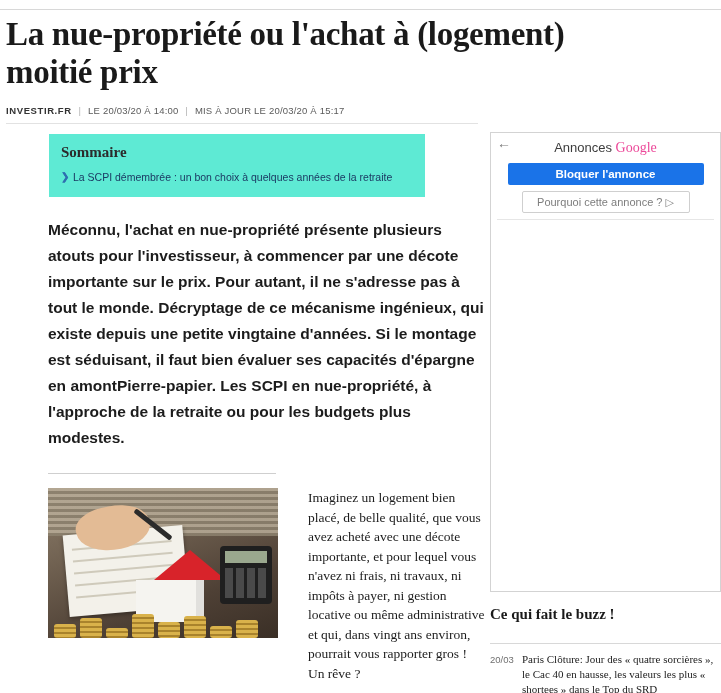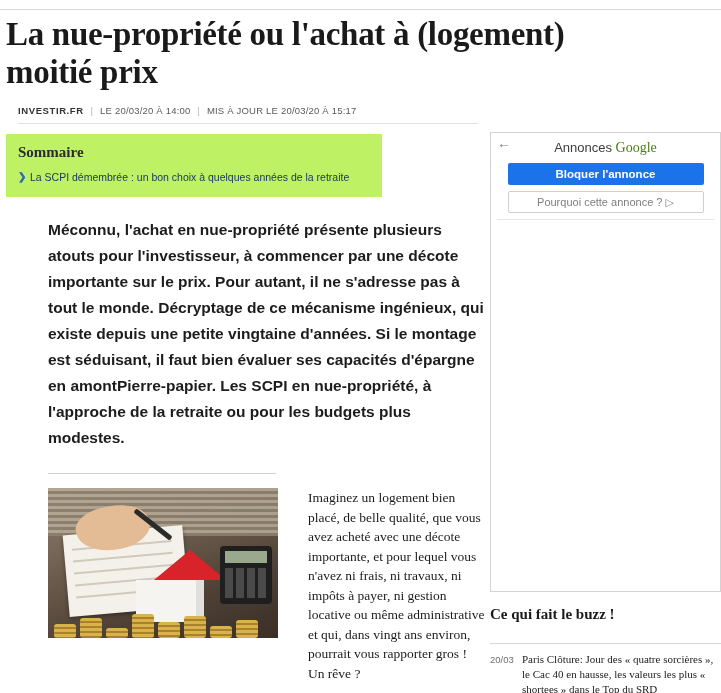--- a/index.html
+++ b/index.html
@@ -47,34 +47,34 @@
   }
   .headline .l2 { display: block; white-space: normal; }
   .byline {
     margin-top: 14px;
     font-family: "Liberation Sans", sans-serif;
     font-size: 9.5px;
     color: #5a5a5a;
     letter-spacing: 0.2px;
     border-bottom: 1px solid #e2e2e2;
     padding-bottom: 7px;
-    margin-left: 12px;
   }
   .byline .src {
     font-weight: bold;
     color: #333;
     letter-spacing: 0.6px;
   }
   .byline .sep { color: #b5b5b5; padding: 0 4px; }
 
   .sommaire {
     margin-top: 10px;
-    background: #bef264;
+    background: #5eead4;
     padding: 10px 12px 12px 12px;
     width: 376px;
+    margin-left: 43px;
   }
   .sommaire-title {
     font-family: "Liberation Serif", serif;
     font-size: 15px;
     font-weight: bold;
     color: #2b2b2b;
     margin-bottom: 8px;
   }
   .somm-item {
     font-family: "Liberation Sans", sans-serif;
@@ -216,39 +216,39 @@
     left: 6px; top: 4px;
     font-size: 14px;
     color: #7a7a7a;
     line-height: 14px;
   }
   .ad-title {
     font-family: "Liberation Sans", sans-serif;
     font-size: 13px;
     color: #3c3c3c;
   }
-  .ad-title .g { font-family: "Liberation Serif", serif; font-size: 14px; color: #4d7c0f; }
+  .ad-title .g { font-family: "Liberation Serif", serif; font-size: 14px; color: #ec4899; }
   .ad-block-btn {
     display: block;
     margin: 4px auto 0 auto;
     width: 196px;
     height: 22px;
     background: #1a73e8;
     color: #ffffff;
     border: none;
     border-radius: 2px;
     font-family: "Liberation Sans", sans-serif;
     font-size: 11.5px;
     font-weight: bold;
     cursor: pointer;
   }
   .ad-why-btn {
     display: block;
     margin: 6px auto 0 auto;
-    width: 196px;
+    width: 168px;
     height: 22px;
     background: #ffffff;
     color: #7d7d7d;
     border: 1px solid #cfcfcf;
     border-radius: 2px;
     font-family: "Liberation Sans", sans-serif;
     font-size: 11px;
     cursor: pointer;
   }
   .ad-canvas {

